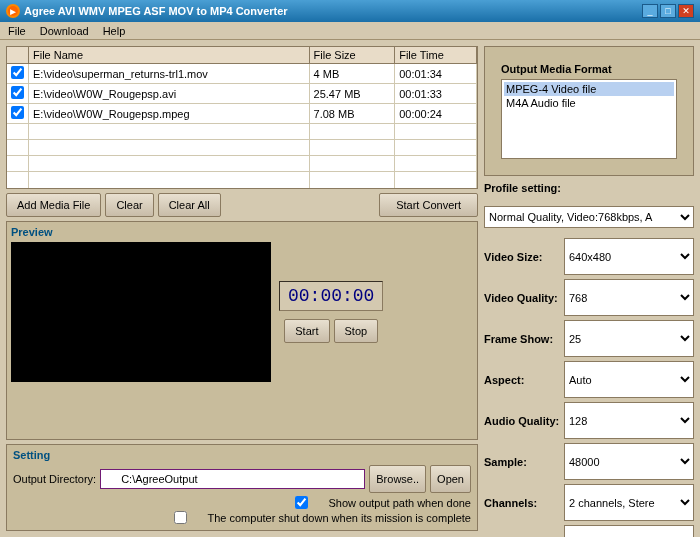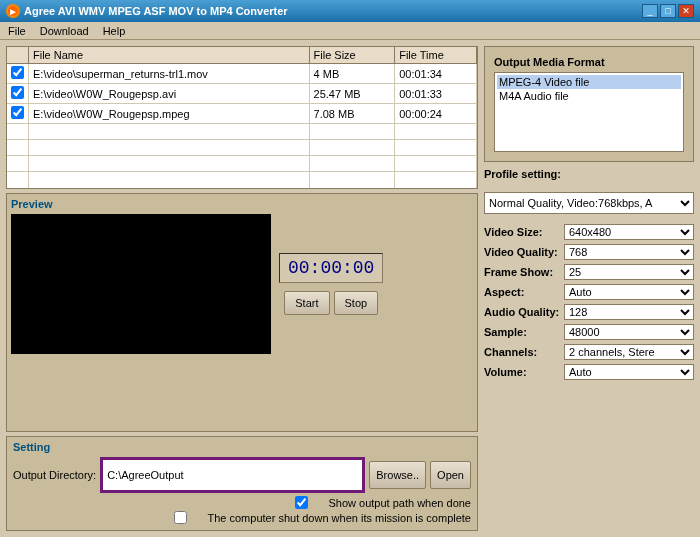--- a/index.html
+++ b/index.html
@@ -204,23 +204,23 @@
       gap: 4px;
       margin-bottom: 3px;
     }
     .setting-row label {
       font-size: 11px;
       color: #000;
       white-space: nowrap;
     }
     .output-dir-input {
       flex: 1;
-      height: 36px;
-      border: 3px solid #701a75;
-      padding: 1px 4px;
+      height: 20px;
+      border: 1px solid #701a75;
+      padding: 1px 20px;
       font-size: 11px;
       background: white;
     }
     .browse-btn, .open-btn {
       background: linear-gradient(to bottom, #e8e0d0, #c8bca8);
       border: 1px solid #8a7a60;
       border-radius: 2px;
       padding: 1px 6px;
       font-size: 11px;
       cursor: pointer;
@@ -238,21 +238,21 @@
     
     .right-panel {
       width: 210px;
       display: flex;
       flex-direction: column;
       gap: 6px;
     }
     .output-format-section {
       border: 1px solid #8a7a60;
       background: #c8bc9c;
-      padding: 9px;
+      padding: 16px;
     }
     .section-title {
       font-size: 11px;
       font-weight: bold;
       color: #000;
       margin-bottom: 4px;
     }
     .format-list {
       background: white;
       border: 1px solid #8a7a60;
@@ -295,21 +295,21 @@
       justify-content: space-between;
     }
     .setting-item-label {
       font-size: 11px;
       font-weight: bold;
       color: #000;
       width: 80px;
     }
     .setting-select {
       flex: 1;
-      height: 16px;
+      height: 37px;
       border: 1px solid #8a7a60;
       font-size: 11px;
       background: white;
     }
   </style>
 </head>
 <body>
 
 <div class="title-bar">
   <div class="title-bar-left">
@@ -388,20 +388,26 @@
           <tr class="empty-rows">
               <td></td>
               <td></td>
               <td></td>
               <td></td>
             </tr>
         </tbody>
       </table>
     </div>
 
+    <div class="buttons-row">
+      <button class="btn">Add Media File</button>
+      <button class="btn">Clear</button>
+      <button class="btn">Clear All</button>
+      <button class="btn-start-convert">Start Convert</button>
+    </div>
 
     <div class="preview-section">
       <div class="preview-label">Preview</div>
       <div class="preview-content">
         <div class="preview-video"></div>
         <div class="preview-controls">
           <div class="time-display">00:00:00</div>
           <div class="playback-btns">
             <button class="btn">Start</button>
             <button class="btn">Stop</button>

